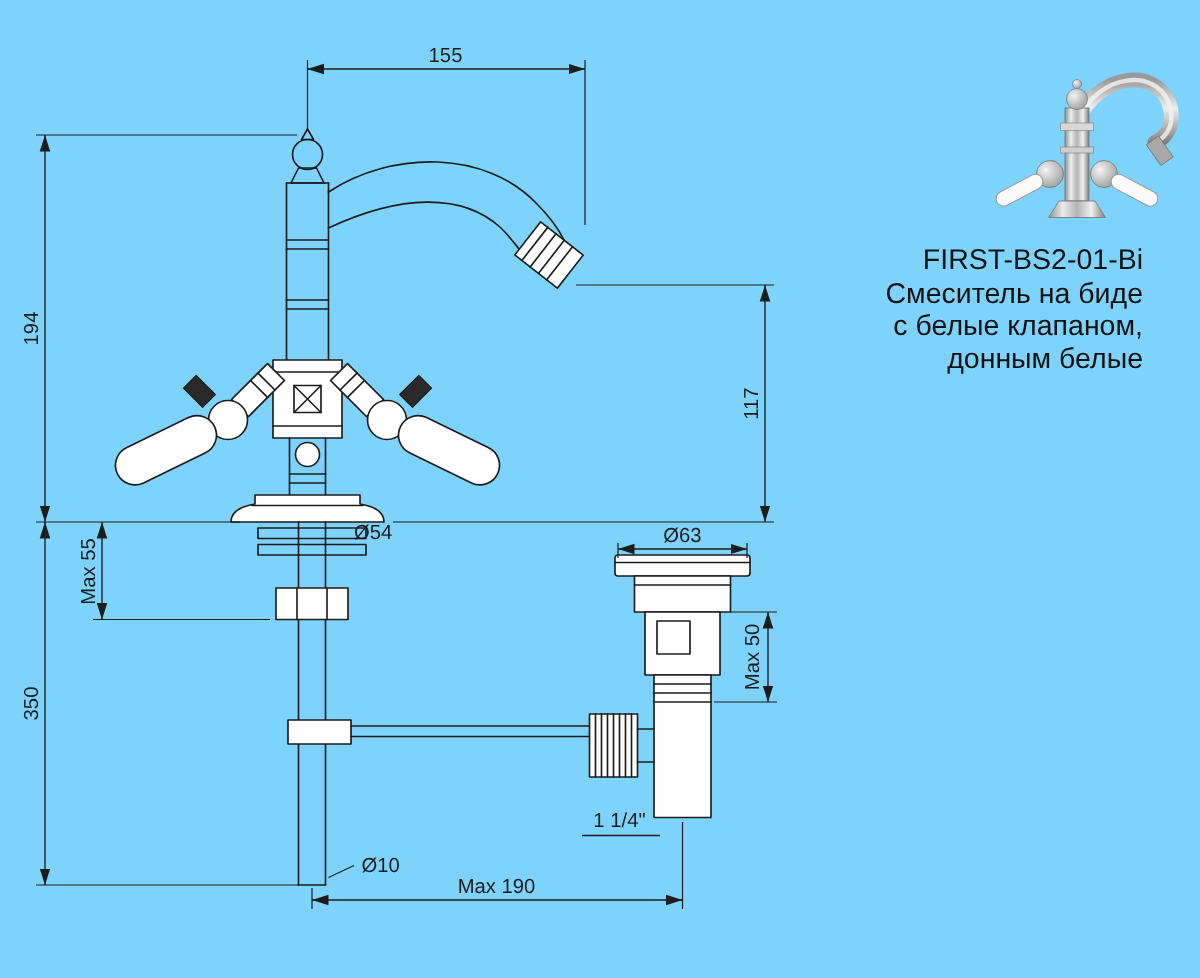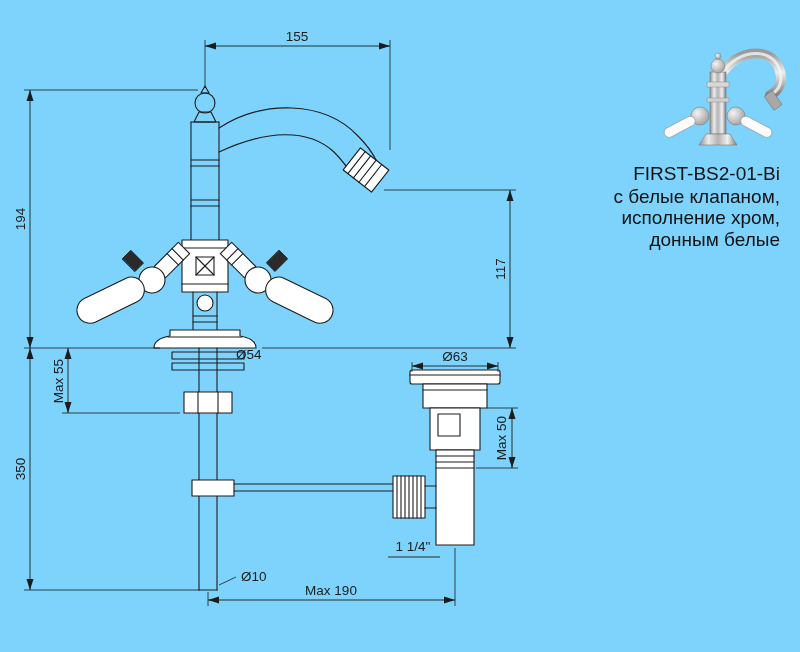--- a/index.html
+++ b/index.html
@@ -7,21 +7,21 @@
     position:relative;width:800px;height:652px;background:#7dd3fc;
     font-family:"Liberation Sans",sans-serif;overflow:hidden;
   }
   svg text{font-family:"Liberation Sans",sans-serif;fill:#1c1c1c;font-size:13.5px;}
   .obj{stroke:#1c1c1c;stroke-width:1.1;fill:none;stroke-linecap:round;stroke-linejoin:round;}
   .dim{stroke:#1c1c1c;stroke-width:0.9;fill:none;}
   .ext{stroke:#1c1c1c;stroke-width:0.8;fill:none;}
   .fillwhite{fill:#ffffff;}
   .darkcap{fill:#2a2a2a;stroke:#1c1c1c;stroke-width:0.8;}
   .product-info{
-    position:absolute;top:163px;right:20px;text-align:right;
+    position:absolute;top:163px;right:38px;text-align:right;
     font-size:19px;line-height:21.5px;color:#111;
   }
   .product-info .code{margin-bottom:1px;}
 </style>
 </head>
 <body>
 
 <div class="page">
 
 <svg width="800" height="652" viewBox="0 0 800 652">
@@ -225,18 +225,18 @@
       <rect x="-5" y="6" width="10" height="34" rx="5" fill="#fbfbfb" stroke="#9a9a9a" stroke-width="0.7"></rect>
     </g>
 
     <path d="M54,110 h24 l7,11 h-38 z" fill="url(#chromeH)" stroke="#7a7a7a" stroke-width="0.6"></path>
   </g>
 </svg>
 
 
 <div class="product-info">
   <div class="code">FIRST-BS2-01-Bi</div>
+  <div>Смеситель на биде</div>
   <div>с белые клапаном,</div>
-  <div>исполнение хром,</div>
   <div>донным белые</div>
 </div>
 
 </div>
 
 </body></html>

